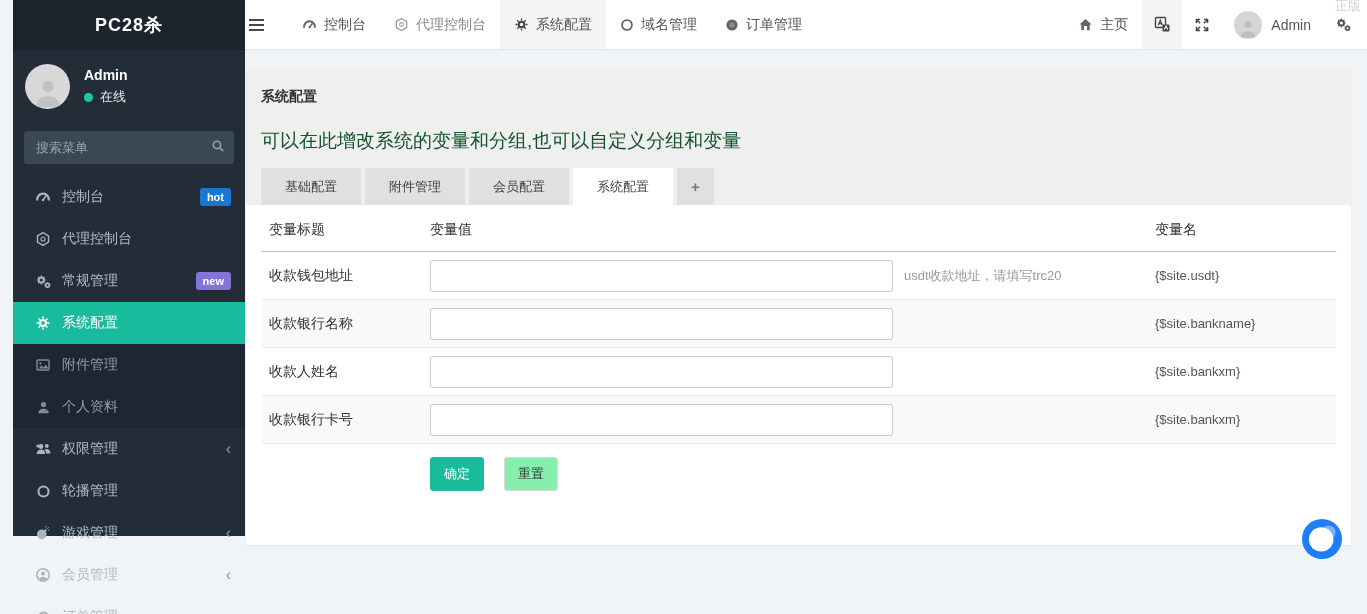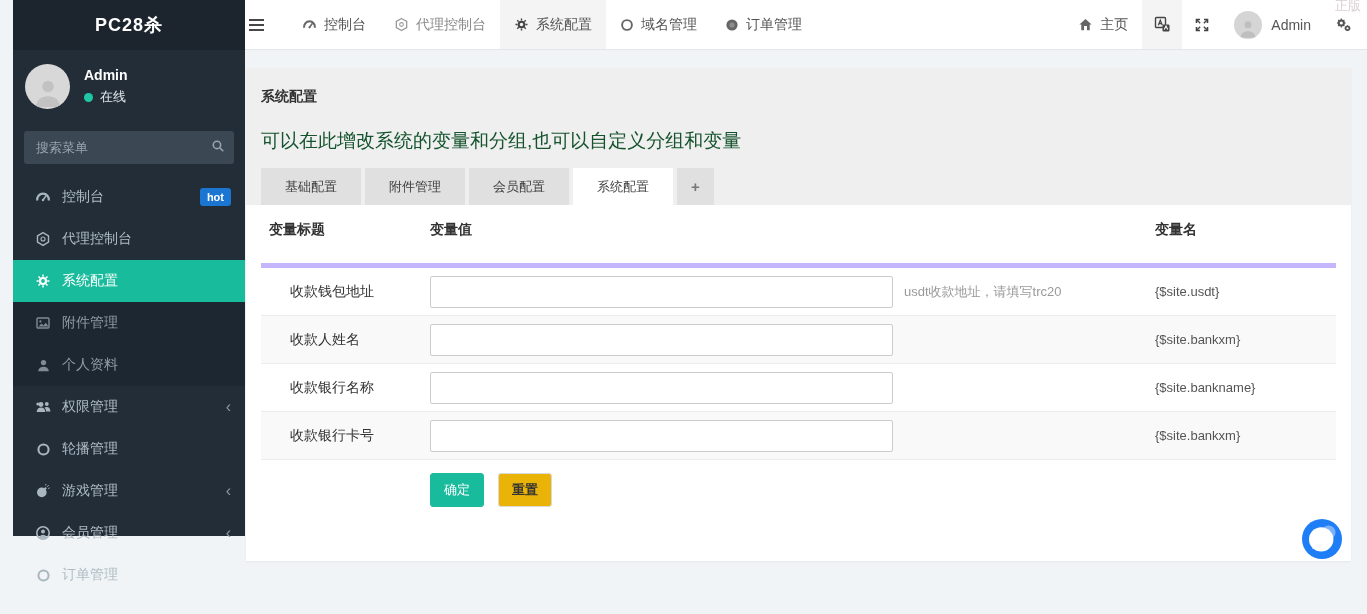--- a/index.html
+++ b/index.html
@@ -63,37 +63,37 @@
   .panel-head { background:#efefef; padding:20px 15px 0 15px; }
   .panel-title { font-size:14px; font-weight:bold; color:#333; }
   .panel-sub { font-size:19px; color:#14532d; margin-top:22px; }
   .cfg-tabs { margin-top:14px; display:flex; }
   .cfg-tab { background:#e0e0e0; color:#404040; font-size:13px; padding:0 24px; height:37px;
              line-height:37px; margin-right:4px; cursor:pointer; }
   .cfg-tab.active { background:#fff; color:#444; }
   .cfg-tab.addtab { padding:0 14px; color:#777; font-weight:bold; font-size:15px; }
 
   .cfg-table { margin:0 15px; }
-  .t-head { display:grid; grid-template-columns:169px 725px 1fr; padding:16px 0 24px 0;
-            border-bottom:5px solid #c4b5fd; font-weight:bold; color:#333; }
+  .t-head { display:grid; grid-template-columns:169px 725px 1fr; padding:16px 0 12px 0;
+            border-bottom:1px solid #c4b5fd; font-weight:normal; color:#333; }
   .t-head > div:first-child { padding-left:8px; }
   .t-row { display:grid; grid-template-columns:169px 725px 1fr; align-items:center;
            min-height:48px; border-bottom:1px solid #ececec; }
   .t-row:nth-child(odd) { background:#f9f9f9; }
-  .t-row .c-title { padding-left:8px; color:#333;margin-left:21px; }
+  .t-row .c-title { padding-left:8px; color:#333; }
   .c-value { display:flex; align-items:center; }
   .c-value input { width:463px; height:32px; border:1px solid #ccc; border-radius:2px;
                    padding:0 8px; font-size:13px; outline:none; background:#fff; }
   .hint { color:#999; font-size:13px; margin-left:11px; }
   .c-name { color:#555; font-size:13px; }
 
   .btn-row { padding:13px 0 28px 169px; }
   .btn { display:inline-block; font-size:13px; padding:7px 13px; border-radius:3px; cursor:pointer; border:1px solid transparent; }
   .btn-ok { background:#18bc9c; color:#fff; border-color:#18bc9c; }
-  .btn-reset { background:#eab308; color:#333; border-color:#d9d9d9; margin-left:10px;font-weight:bold; }
+  .btn-reset { background:#86efac; color:#333; border-color:#d9d9d9; margin-left:16px; }
   .panel-foot { height:26px; }
 
   
   .chat-widget { position:absolute; right:23px; bottom:53px; width:44px; height:44px; cursor:pointer; z-index:8; }
 </style>
 </head>
 <body>
 
 <aside class="sidebar">
   <div class="brand">PC28杀</div>
@@ -137,20 +137,32 @@
       <span class="badge hot">hot</span>
     </li>
     <li>
       <span class="ico">
         <svg width="16" height="16" viewBox="0 0 16 16">
             <polygon points="8,1.6 13.5,4.8 13.5,11.2 8,14.4 2.5,11.2 2.5,4.8" fill="none" stroke="currentColor" stroke-width="1.4"></polygon>
             <circle cx="8" cy="8" r="2" fill="none" stroke="currentColor" stroke-width="1.1"></circle>
           </svg>
       </span>
       <span>代理控制台</span>
+    </li>
+    <li>
+      <span class="ico">
+        <svg width="17" height="17" viewBox="0 0 17 17" stroke="currentColor" fill="none">
+            <circle cx="6.3" cy="7" r="2.6" stroke-width="2"></circle>
+            <path d="M6.3 2.6v2M6.3 9.4v2M1.9 7h2M8.7 7h2M3.2 3.9l1.4 1.4M8 8.7l1.4 1.4M3.2 10.1l1.4-1.4M8 5.3l1.4-1.4" stroke-width="1.2"></path>
+            <circle cx="12.5" cy="12.2" r="1.9" stroke-width="1.7"></circle>
+            <path d="M12.5 9.3v1.3M12.5 13.8v1.3M9.6 12.2h1.3M14.1 12.2h1.3" stroke-width="1"></path>
+          </svg>
+      </span>
+      <span>常规管理</span>
+      <span class="badge new">new</span>
     </li>
     <li class="active">
       <span class="ico">
         <svg width="16" height="16" viewBox="0 0 16 16" stroke="currentColor" fill="none">
             <circle cx="8" cy="8" r="3" stroke-width="2.2"></circle>
             <path d="M8 1.6v2.2M8 12.2v2.2M1.6 8h2.2M12.2 8h2.2M3.5 3.5L5 5M11 11l1.5 1.5M3.5 12.5L5 11M11 5l1.5-1.5" stroke-width="1.5"></path>
           </svg>
       </span>
       <span>系统配置</span>
     </li>
@@ -362,33 +374,33 @@
       <div class="t-row">
         <div class="c-title">收款钱包地址</div>
         <div class="c-value">
           <input type="text" value="" style="">
           <span class="hint">usdt收款地址，请填写trc20</span>
         </div>
         <div class="c-name">{$site.usdt}</div>
       </div>
 
       <div class="t-row">
+        <div class="c-title">收款银行名称</div>
+        <div class="c-value">
+          <input type="text" value="" style="">
+        </div>
+        <div class="c-name">{$site.bankname}</div>
+      </div>
+
+      <div class="t-row">
         <div class="c-title">收款人姓名</div>
         <div class="c-value">
           <input type="text" value="" style="">
         </div>
         <div class="c-name">{$site.bankxm}</div>
-      </div>
-
-      <div class="t-row">
-        <div class="c-title">收款银行名称</div>
-        <div class="c-value">
-          <input type="text" value="" style="">
-        </div>
-        <div class="c-name">{$site.bankname}</div>
       </div>
 
       <div class="t-row">
         <div class="c-title">收款银行卡号</div>
         <div class="c-value">
           <input type="text" value="" style="">
         </div>
         <div class="c-name">{$site.bankxm}</div>
       </div>
 

